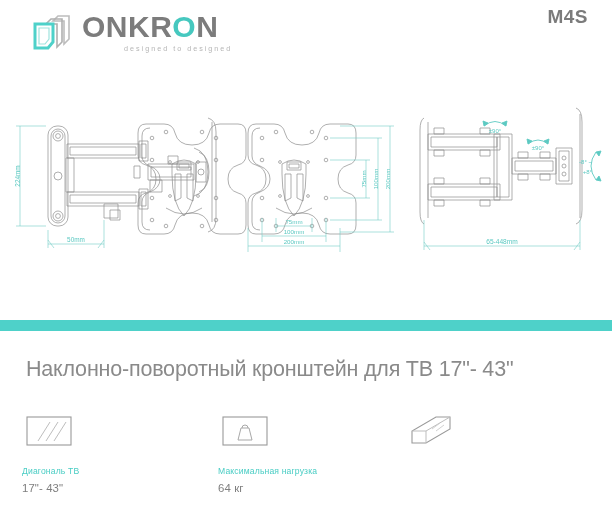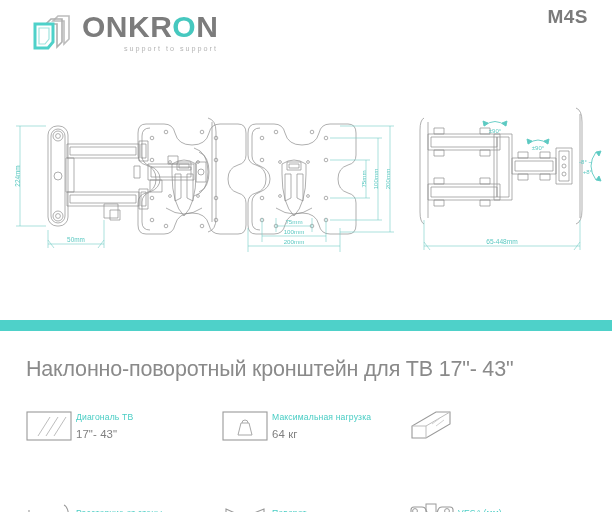--- a/index.html
+++ b/index.html
@@ -33,21 +33,21 @@
   .headline{
     position:absolute;left:26px;top:357px;width:566px;
     font-size:21.5px;font-weight:normal;color:#8a8a8a;letter-spacing:-.2px;
     white-space:nowrap;
   }
 
   
   .features{position:absolute;left:22px;top:404px;width:576px;}
   .frow{display:flex;}
   .frow.r2{margin-top:52px;}
-  .fitem{display:flex;align-items:flex-start;}
+  .fitem{display:flex;align-items:flex-start;flex-direction:column;}
   .fitem.c1{width:196px;}
   .fitem.c2{width:186px;}
   .fitem.c3{width:194px;}
   .ficon{width:54px;height:44px;flex:0 0 54px;display:flex;align-items:center;justify-content:center;}
   .ftext{padding-top:2px;}
   .flabel{font-size:8.6px;color:#49cdc4;line-height:10.4px;letter-spacing:.15px;}
   .fvalue{font-size:11.4px;color:#7f7f7f;line-height:12.6px;margin-top:1px;letter-spacing:.1px;}
 </style>
 </head>
 <body>
@@ -59,21 +59,21 @@
       <span class="logo-mark">
         <svg viewBox="0 0 48 42" width="48" height="42">
           <path d="M30 5 L41 5 L41 28 L36 33 L36 10 L25 10 Z" fill="none" stroke="#bdbdbd" stroke-width="1.6"></path>
           <path d="M23 8 L34 8 L34 31 L29 36 L29 13 L18 13 Z" fill="none" stroke="#b0b0b0" stroke-width="1.6"></path>
           <path d="M7 13 L25 13 L25 31 L20 37 L7 37 Z" fill="none" stroke="#4ed1c9" stroke-width="3"></path>
           <path d="M11 17 L21 17 L21 28 L17 33 L11 33 Z" fill="none" stroke="#9fe3de" stroke-width="1.2"></path>
         </svg>
       </span>
       <span class="logo-text-block">
         <span class="logo-word"><span>ONKR</span><span class="accent">O</span><span>N</span></span>
-        <span class="logo-tag">support to support</span>
+        <span class="logo-tag">designed to designed</span>
       </span>
     </div>
     <div class="model">M4S</div>
   </div>
 
   <div class="drawings">
     <svg width="612" height="190" viewBox="0 0 612 190">
       <defs>
         <g id="arrowT"></g>
       </defs>

